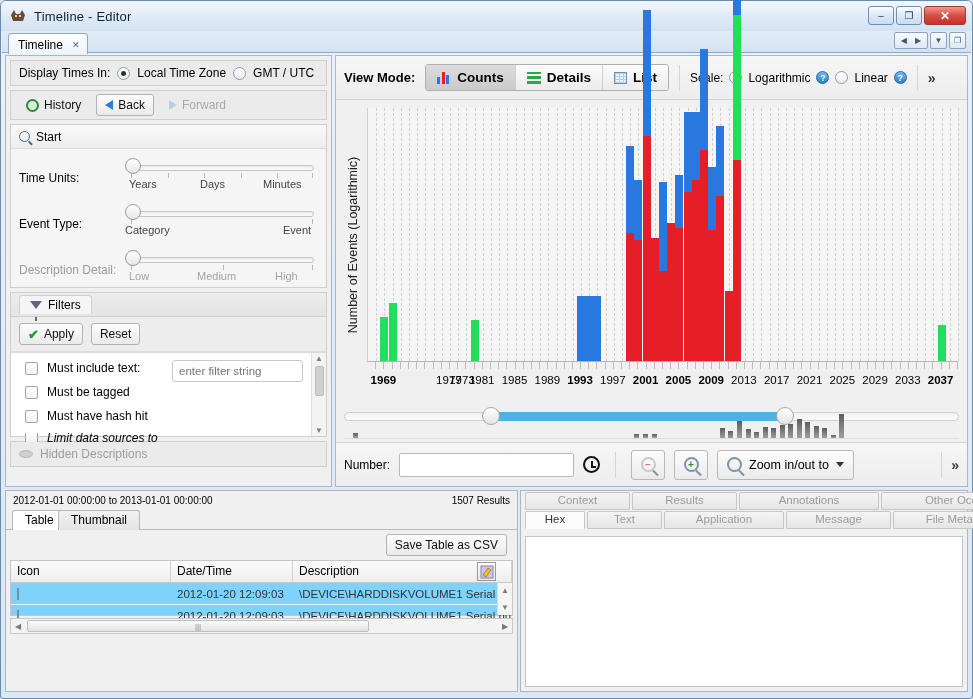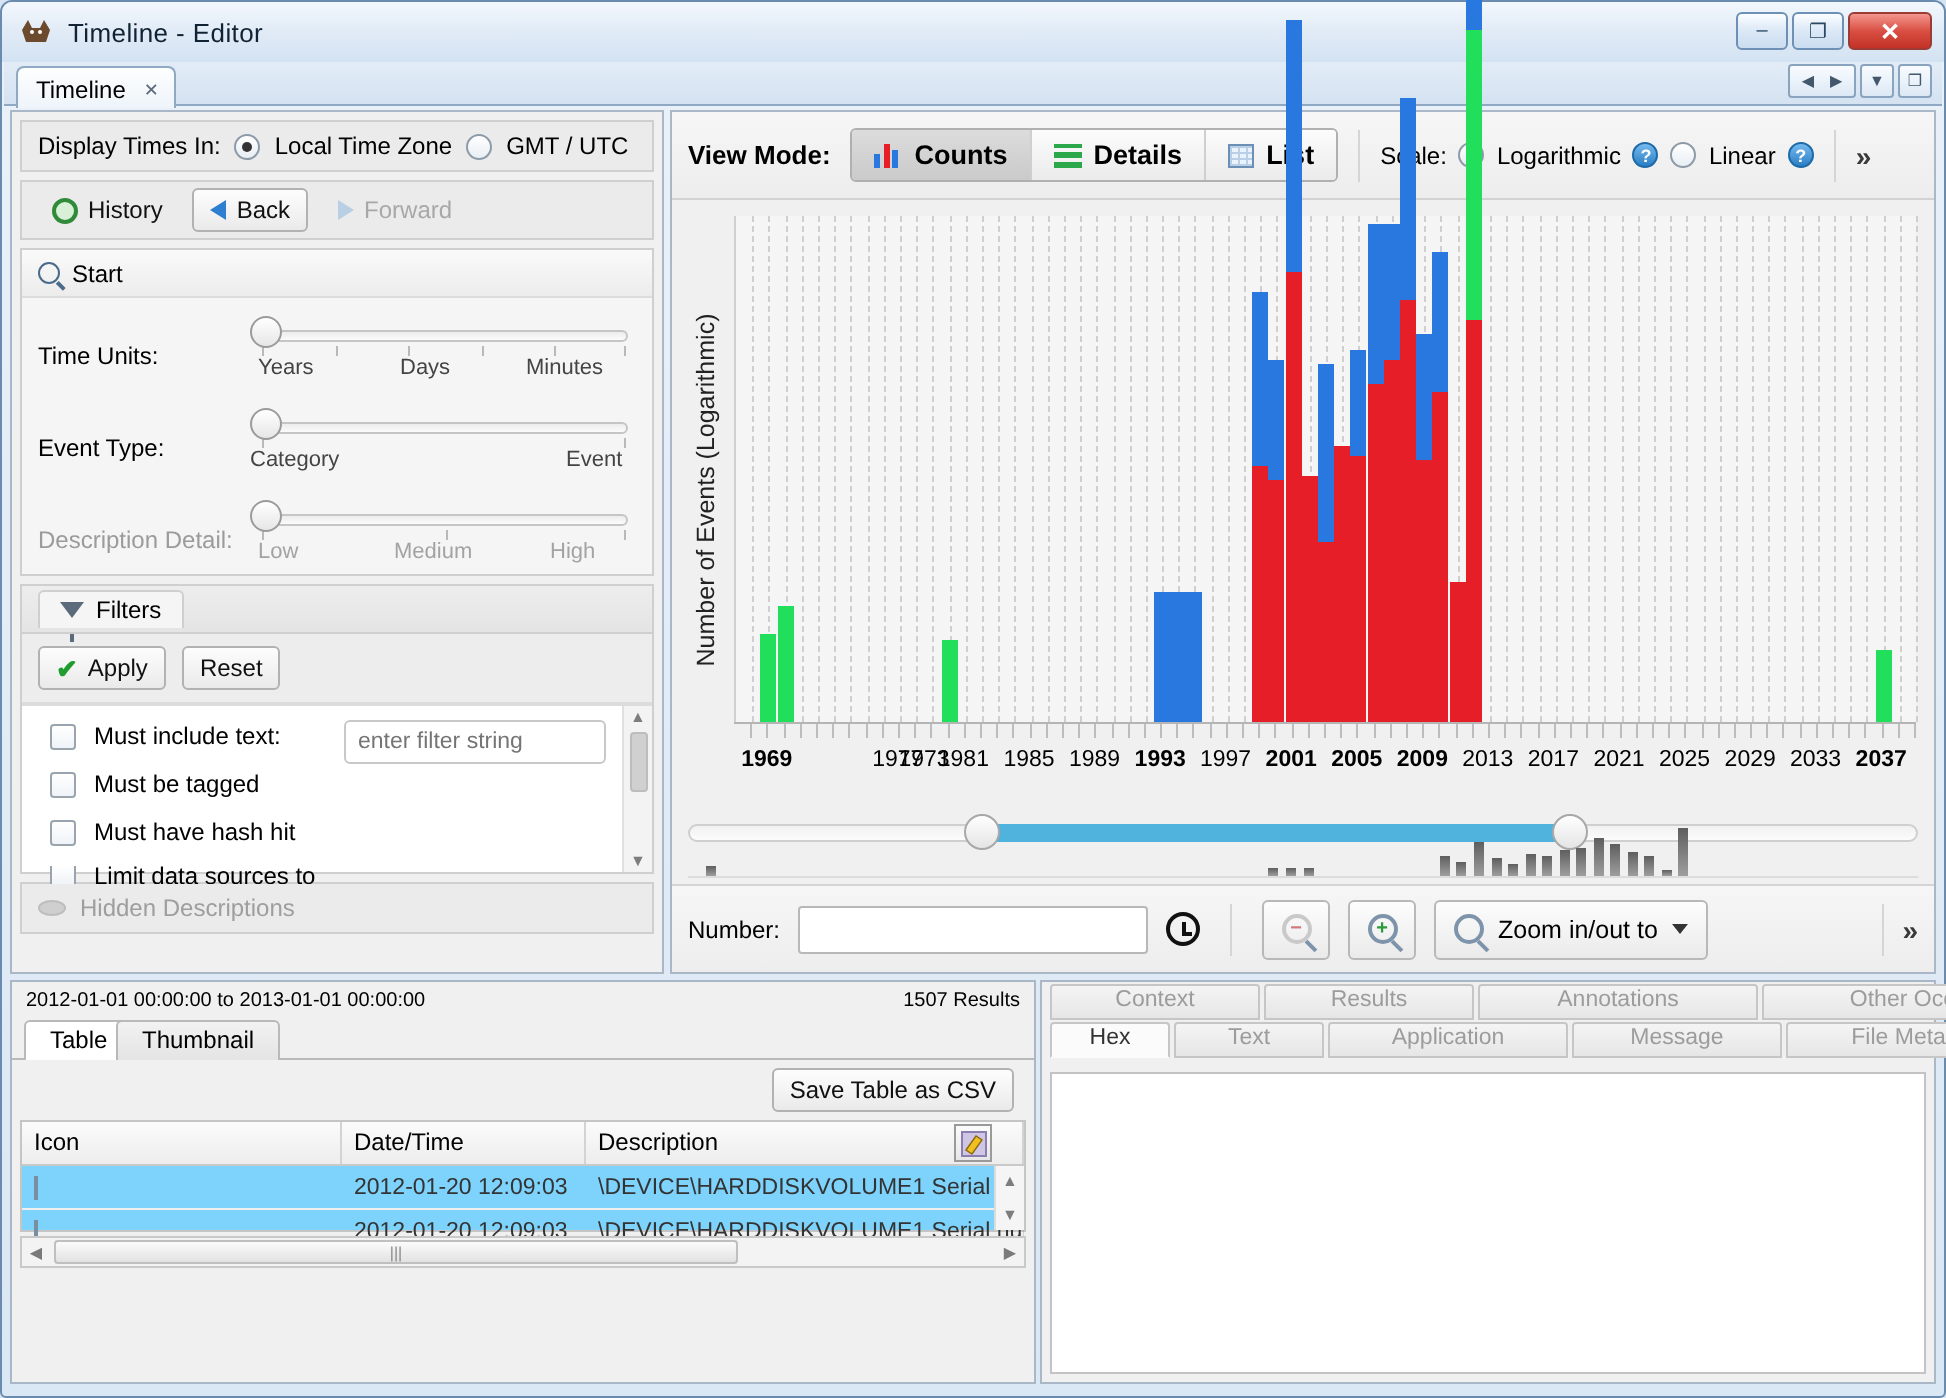--- a/index.html
+++ b/index.html
@@ -549,21 +549,21 @@
               <span>Must include text:</span>
             </div>
             <div class="fl-item">
               <span class="cb"></span>
               <span>Must be tagged</span>
             </div>
             <div class="fl-item">
               <span class="cb"></span>
               <span>Must have hash hit</span>
             </div>
-            <div class="fl-item" style="margin-bottom:0;overflow:hidden;height:9px;">
+            <div class="fl-item" style="margin-bottom:0;overflow:hidden;height:9px;font-style:italic;">
               <span class="cb"></span>
               <span>Limit data sources to</span>
             </div>
           </div>
           <div class="fl-right">
             <input class="filter-input" type="text" placeholder="enter filter string" style="">
             <span class="vscroll">
               <span class="vs-arrow">▲</span>
               <span class="vs-thumb"></span>
               <span class="vs-arrow">▼</span>

